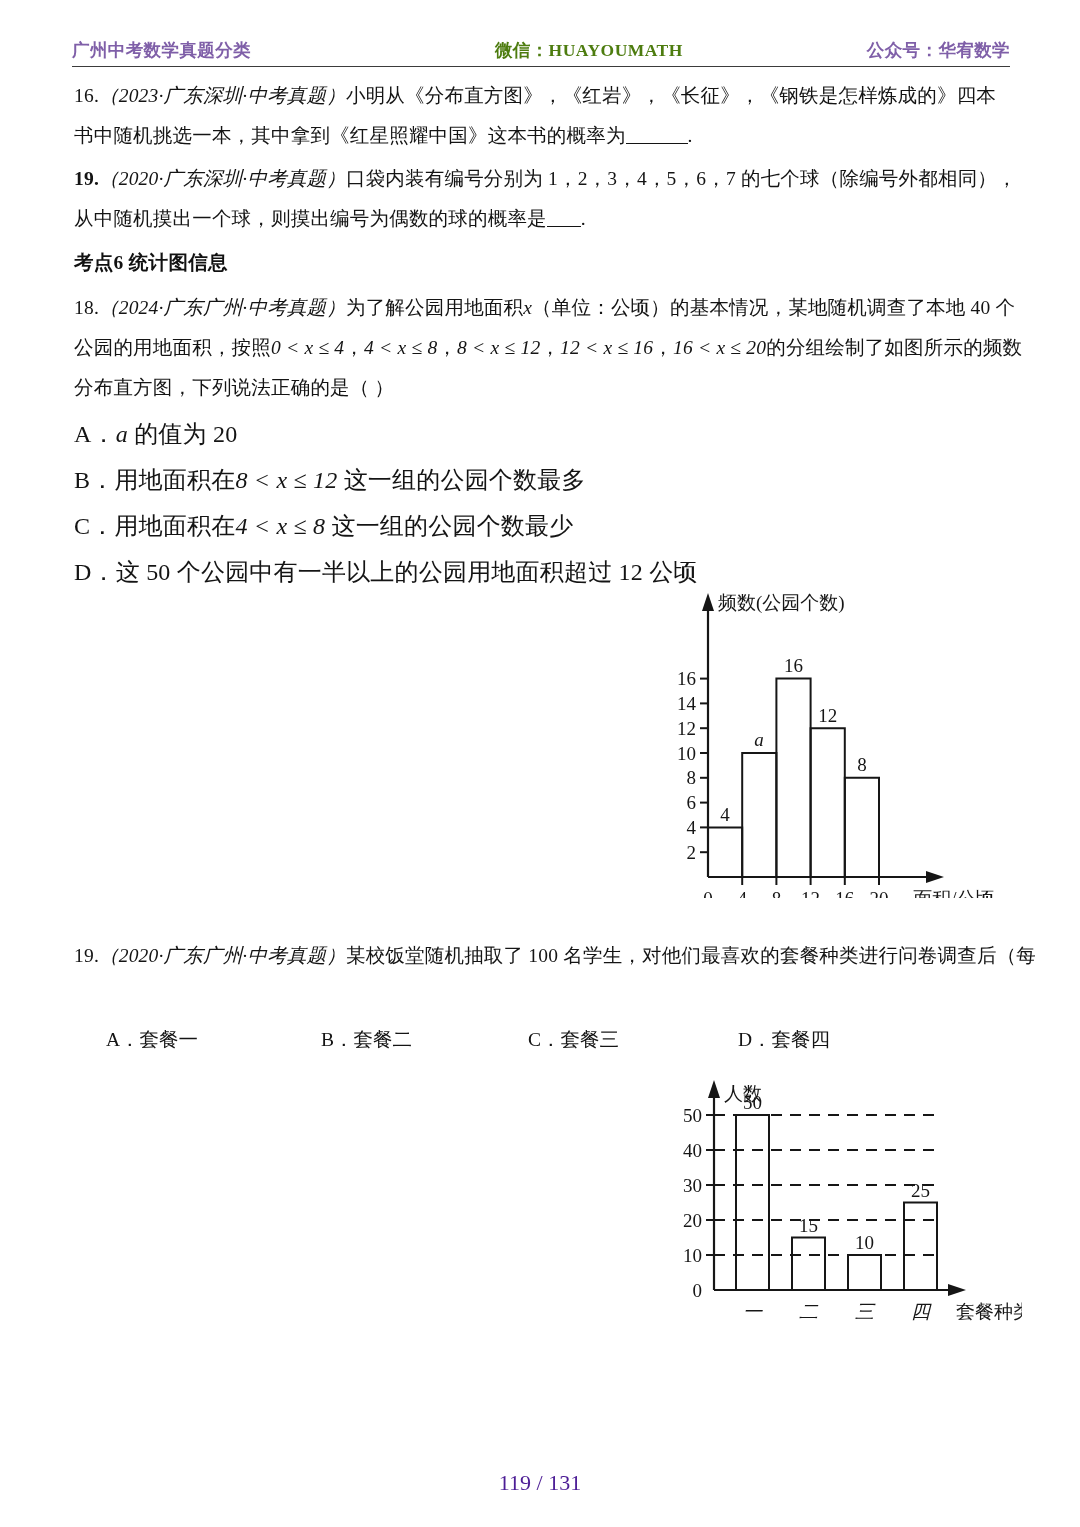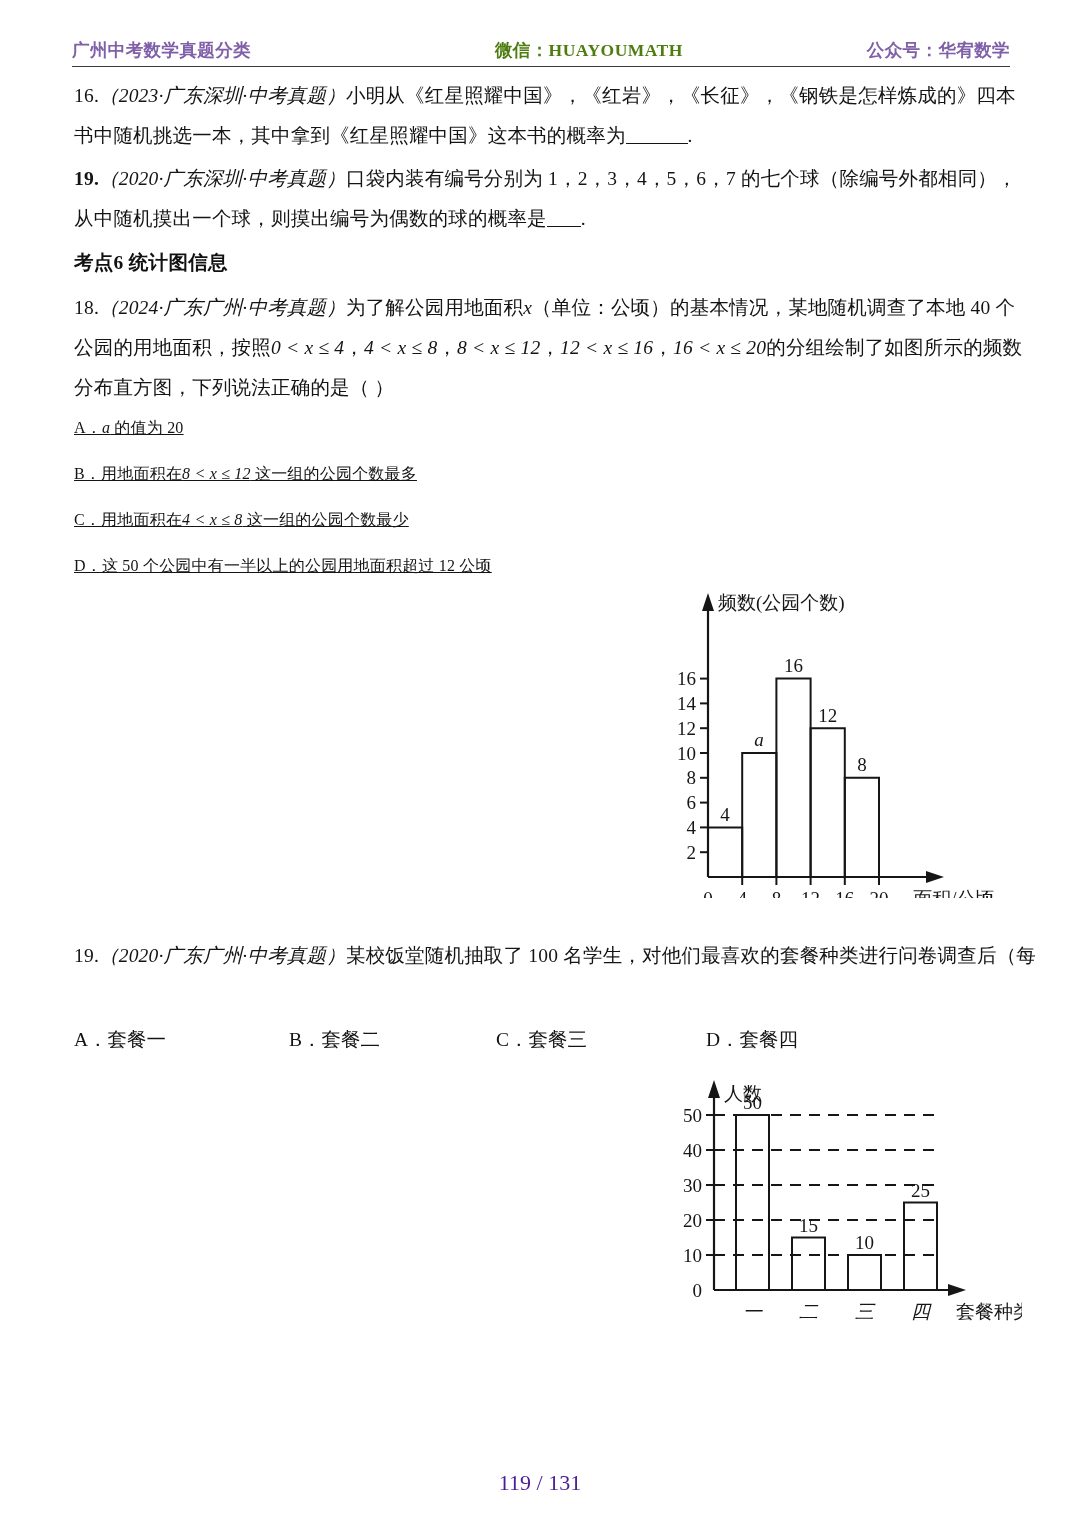--- a/index.html
+++ b/index.html
@@ -76,25 +76,24 @@
     left: 74px;
     font-size: 19.5px;
     font-weight: bold;
     letter-spacing: 0.3px;
     color: #111;
   }
 
   .opt {
     position: absolute;
     left: 74px;
-    font-size: 16px;
+    font-size: 24px;
     color: #141414;
     white-space: nowrap;
     letter-spacing: 0.2px;
-    text-decoration: underline;
   }
   .optrow {
     position: absolute;
     left: 74px;
     width: 940px;
     font-size: 19.5px;
     color: #141414;
     white-space: nowrap;
   }
   .optrow span.cell { display: inline-block; }
@@ -128,21 +127,21 @@
 <body>
 
 <div class="page-header">
   <span class="hdr-left">广州中考数学真题分类</span>
   <span class="hdr-center"><span>微信：</span><span class="latin">HUAYOUMATH</span></span>
   <span class="hdr-right">公众号：华宥数学</span>
 </div>
 <div class="header-rule"></div>
 
 <div class="q" style="top:76px;">
-  <div class="qline"><span class="num">16.</span><span class="src">（2023·广东深圳·中考真题）</span><span>小明从《红星照耀中国》，《红岩》，《长征》，《钢铁是怎样炼成的》四本</span></div>
+  <div class="qline"><span class="num">16.</span><span class="src">（2023·广东深圳·中考真题）</span><span>小明从《分布直方图》，《红岩》，《长征》，《钢铁是怎样炼成的》四本</span></div>
   <div class="qline"><span>书中随机挑选一本，其中拿到《红星照耀中国》这本书的概率为</span><span class="blank-long"></span><span>.</span></div>
 </div>
 
 <div class="q" style="top:159px;">
   <div class="qline"><b class="num">19.</b><span class="src">（2020·广东深圳·中考真题）</span><span>口袋内装有编号分别为 1，2，3，4，5，6，7 的七个球（除编号外都相同），</span></div>
   <div class="qline"><span>从中随机摸出一个球，则摸出编号为偶数的球的概率是</span><span class="blank-short"></span><span>.</span></div>
 </div>
 
 <div class="section-head" style="top:249px;">考点6 统计图信息</div>
 
@@ -225,21 +224,21 @@
     <text class="ax-lbl-cjk" x="46" y="26" text-anchor="start">频数(公园个数)</text>
     <text class="ax-lbl-cjk" x="282" y="322" text-anchor="middle">面积/公顷</text>
   </svg>
 </div>
 
 <div class="q" style="top:936px;">
   <div class="qline"><span class="num">19.</span><span class="src">（2020·广东广州·中考真题）</span><span>某校饭堂随机抽取了 100 名学生，对他们最喜欢的套餐种类进行问卷调查后（每</span></div>
 </div>
 
 <div class="optrow" style="top:1026px;">
-  <span class="cell" style="width:215px;"><span>A．</span><span>套餐一</span></span><span class="cell" style="width:207px;"><span>B．</span><span>套餐二</span></span><span class="cell" style="width:210px;"><span>C．</span><span>套餐三</span></span><span class="cell"><span>D．</span><span>套餐四</span></span>
+  <span class="cell" style="width:215px;margin-left:32px;"><span>A．</span><span>套餐一</span></span><span class="cell" style="width:207px;"><span>B．</span><span>套餐二</span></span><span class="cell" style="width:210px;"><span>C．</span><span>套餐三</span></span><span class="cell"><span>D．</span><span>套餐四</span></span>
 </div>
 
 <div class="figure" style="top:1068px; left:662px;">
   <svg class="fig-svg" width="360" height="265" viewBox="0 0 360 265">
 
     <g>
       <line class="axis-line" x1="52" y1="222" x2="52" y2="26"></line>
       <polygon points="52,12 46,30 58,30" fill="#161616"></polygon>
     </g>
 

